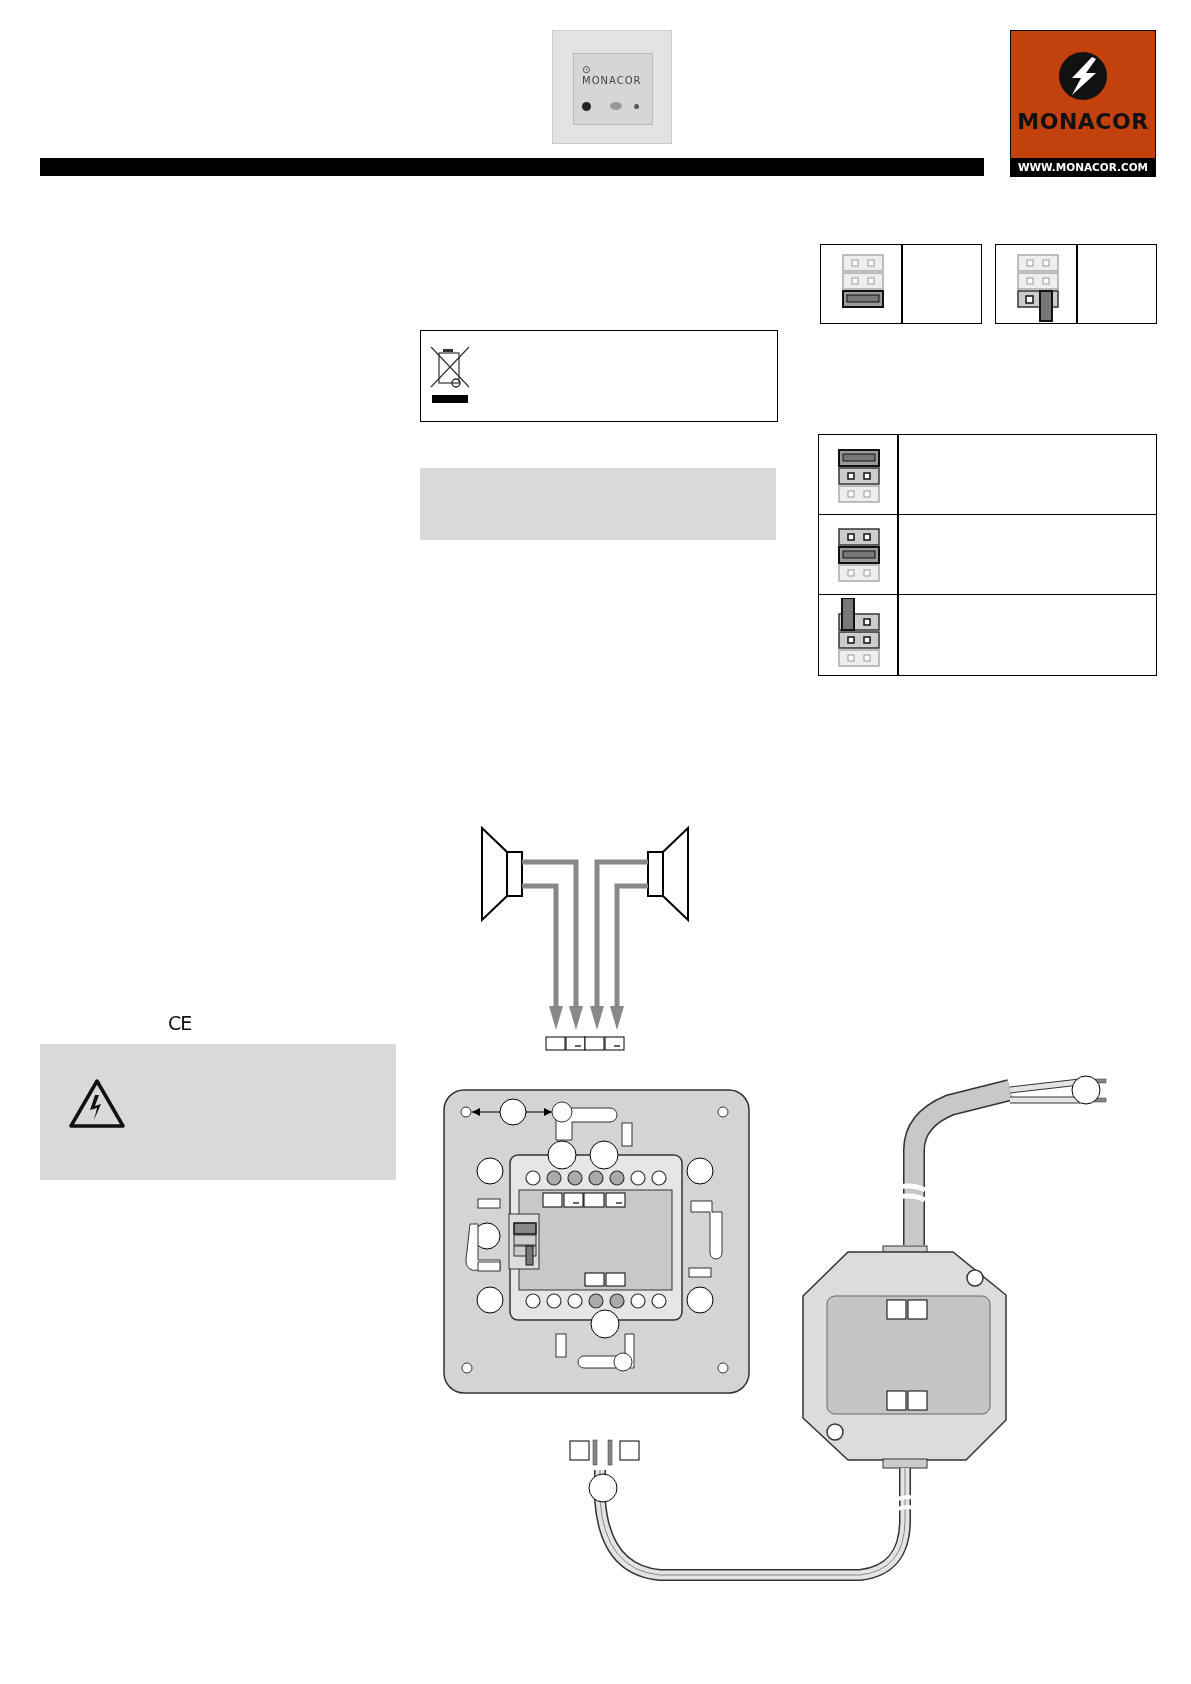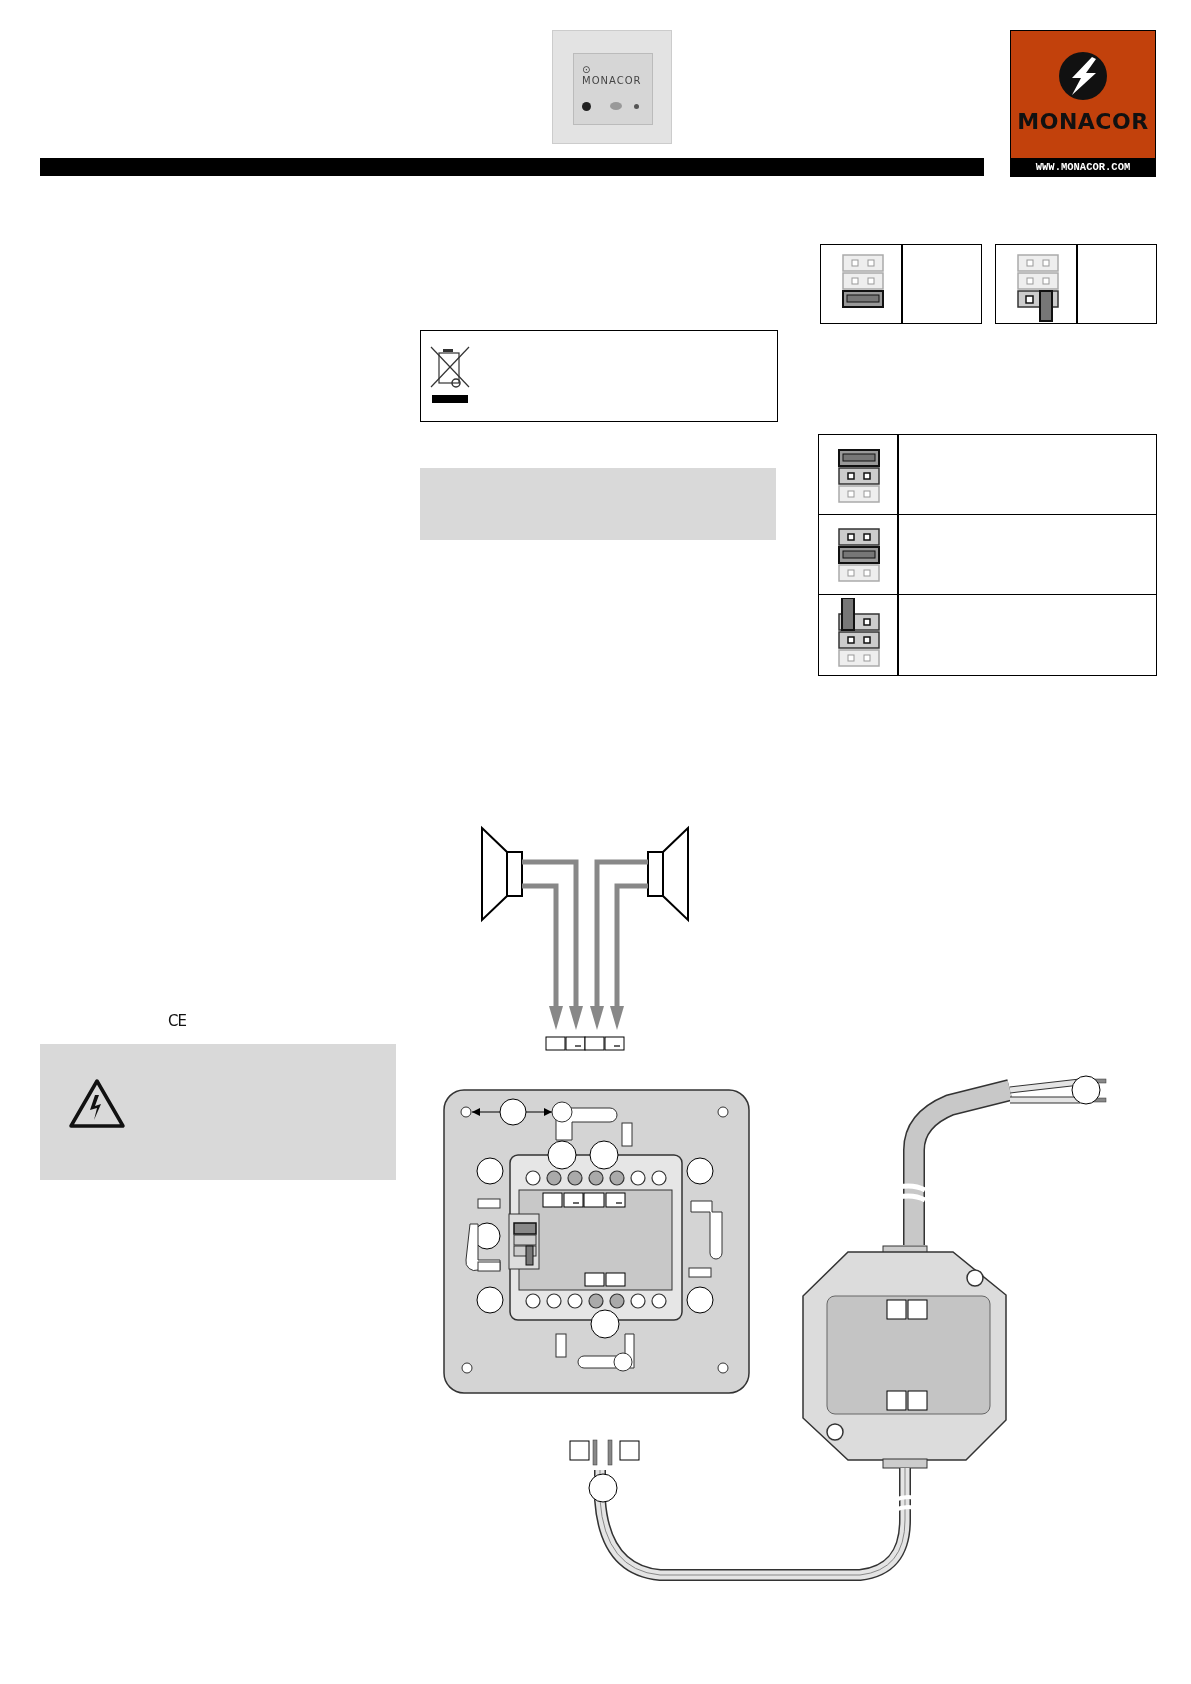--- a/index.html
+++ b/index.html
@@ -9,28 +9,28 @@
   .product-photo { left:552px; top:30px; width:118px; height:112px; background:#e3e3e3; border:1px solid #ccc; }
   .product-photo .plate { position:absolute; left:20px; top:22px; width:78px; height:70px; background:#d6d6d6; border:1px solid #bbb; }
   .product-photo .brand { position:absolute; left:8px; top:10px; font-size:10px; color:#444; letter-spacing:1px; }
   .product-photo .knob { position:absolute; left:8px; top:48px; width:9px; height:9px; border-radius:50%; background:#222; }
   .product-photo .btn { position:absolute; left:36px; top:48px; width:12px; height:8px; border-radius:50%; background:#999; }
   .product-photo .led { position:absolute; left:60px; top:50px; width:5px; height:5px; border-radius:50%; background:#555; }
 
   .logo-box { left:1010px; top:30px; width:144px; height:145px; border:1.5px solid #000; background:#c2410c; }
   .logo-box .emblem { position:absolute; left:47px; top:20px; width:50px; height:50px; }
   .logo-box .name { position:absolute; left:0; top:78px; width:100%; text-align:center; font-family:"DejaVu Sans", sans-serif; font-weight:bold; font-size:22px; letter-spacing:0.5px; color:#111; }
-  .logo-box .url { position:absolute; left:0; bottom:0; width:100%; height:18px; background:#000; color:#fff; font-size:10.5px; font-weight:bold; text-align:center; line-height:18px;font-family:Liberation Mono, monospace; }
+  .logo-box .url { position:absolute; left:0; bottom:0; width:100%; height:18px; background:#000; color:#fff; font-size:10.5px; font-weight:bold; text-align:center; line-height:18px; }
 
   .jumper-box { border:1.5px solid #000; background:#fff; }
   .jumper-box .divider { position:absolute; top:0; bottom:0; width:1.5px; background:#000; }
   .waste-box { left:420px; top:330px; width:356px; height:90px; border:1.5px solid #000; }
   .note-gray { left:420px; top:468px; width:356px; height:72px; background:#d9d9d9; }
   .warn-gray { left:40px; top:1044px; width:356px; height:136px; background:#d9d9d9; }
-  .ce { left:168px; top:1012px; font-size:15px; letter-spacing:-1px; color:#111; }
+  .ce { left:168px; top:1012px; font-size:19px; letter-spacing:-1px; color:#111; }
 
   .table3 { left:818px; top:434px; width:337px; height:240px; border:1.5px solid #000; }
   .table3 .row { position:absolute; left:0; width:100%; border-bottom:1.5px solid #000; }
   .table3 .row:last-child { border-bottom:none; }
   .table3 .vline { position:absolute; left:78px; top:0; bottom:0; width:1.5px; background:#000; }
 </style>
 </head>
 <body>
 
 <div class="abs product-photo">

